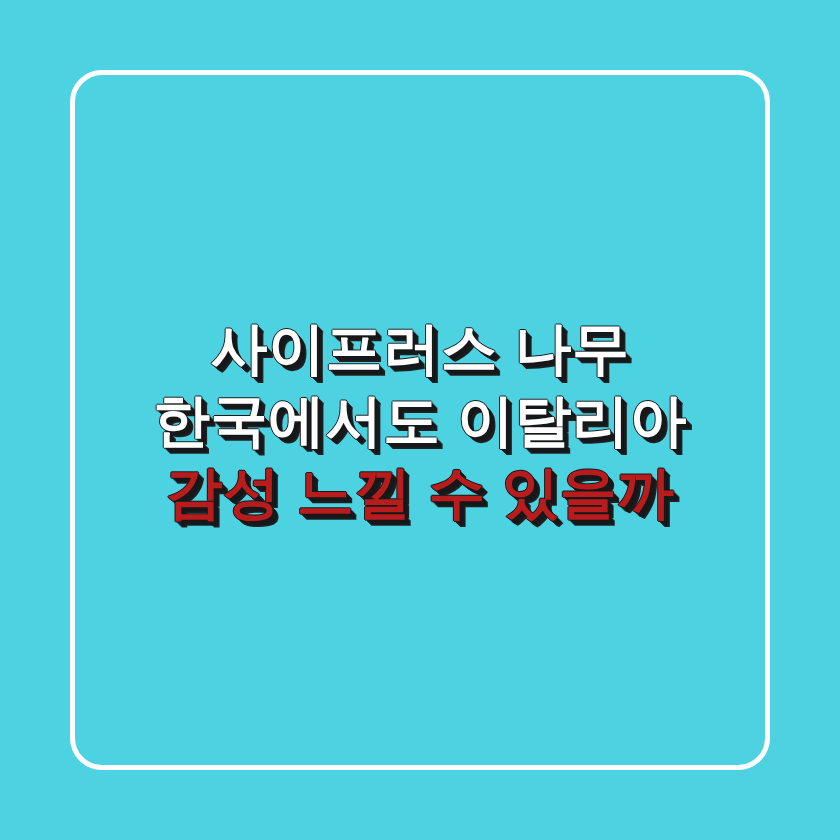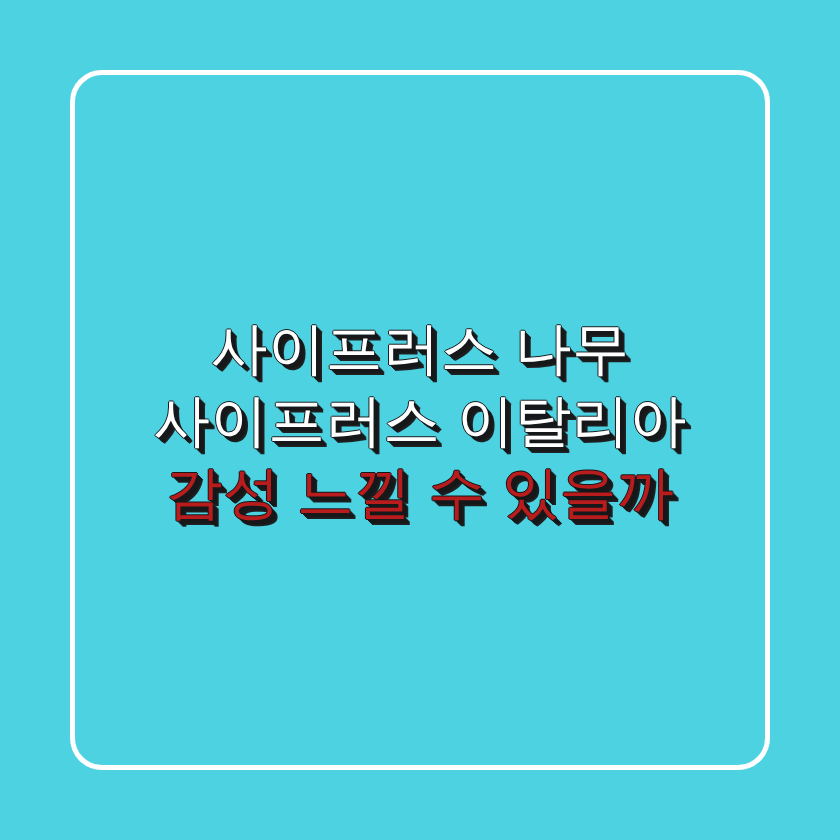--- a/index.html
+++ b/index.html
@@ -52,21 +52,21 @@
     padding: 0 18px;
   }
 
   .headline-line {
     display: block;
     width: 100%;
     text-align: center;
     color: #ffffff;
     font-size: 57px;
     line-height: 72px;
-    font-weight: 400;
+    font-weight: 700;
     letter-spacing: 0.5px;
     white-space: nowrap;
     
     text-shadow:
        1px  0px 0 #16181a,
       -1px  0px 0 #16181a,
        0px  1px 0 #16181a,
        0px -1px 0 #16181a,
        2px  2px 0 #16181a,
        3px  3px 0 #16181a,
@@ -77,17 +77,17 @@
 </style>
 </head>
 <body>
 
 <div id="card" style="background: rgb(77, 210, 226);">
 
   <div id="frame" style="border: 5px solid rgb(255, 255, 255); border-radius: 32px;"></div>
 
   <div id="headline">
     <span class="headline-line" style="color: rgb(255, 255, 255);">사이프러스 나무</span>
-    <span class="headline-line" style="color: rgb(255, 255, 255);">사이프러스 이탈리아</span>
+    <span class="headline-line" style="color: rgb(255, 255, 255);">한국에서도 이탈리아</span>
     <span class="headline-line" style="color: #b91c1c;">감성 느낄 수 있을까</span>
   </div>
 
 </div>
 
 </body></html>

